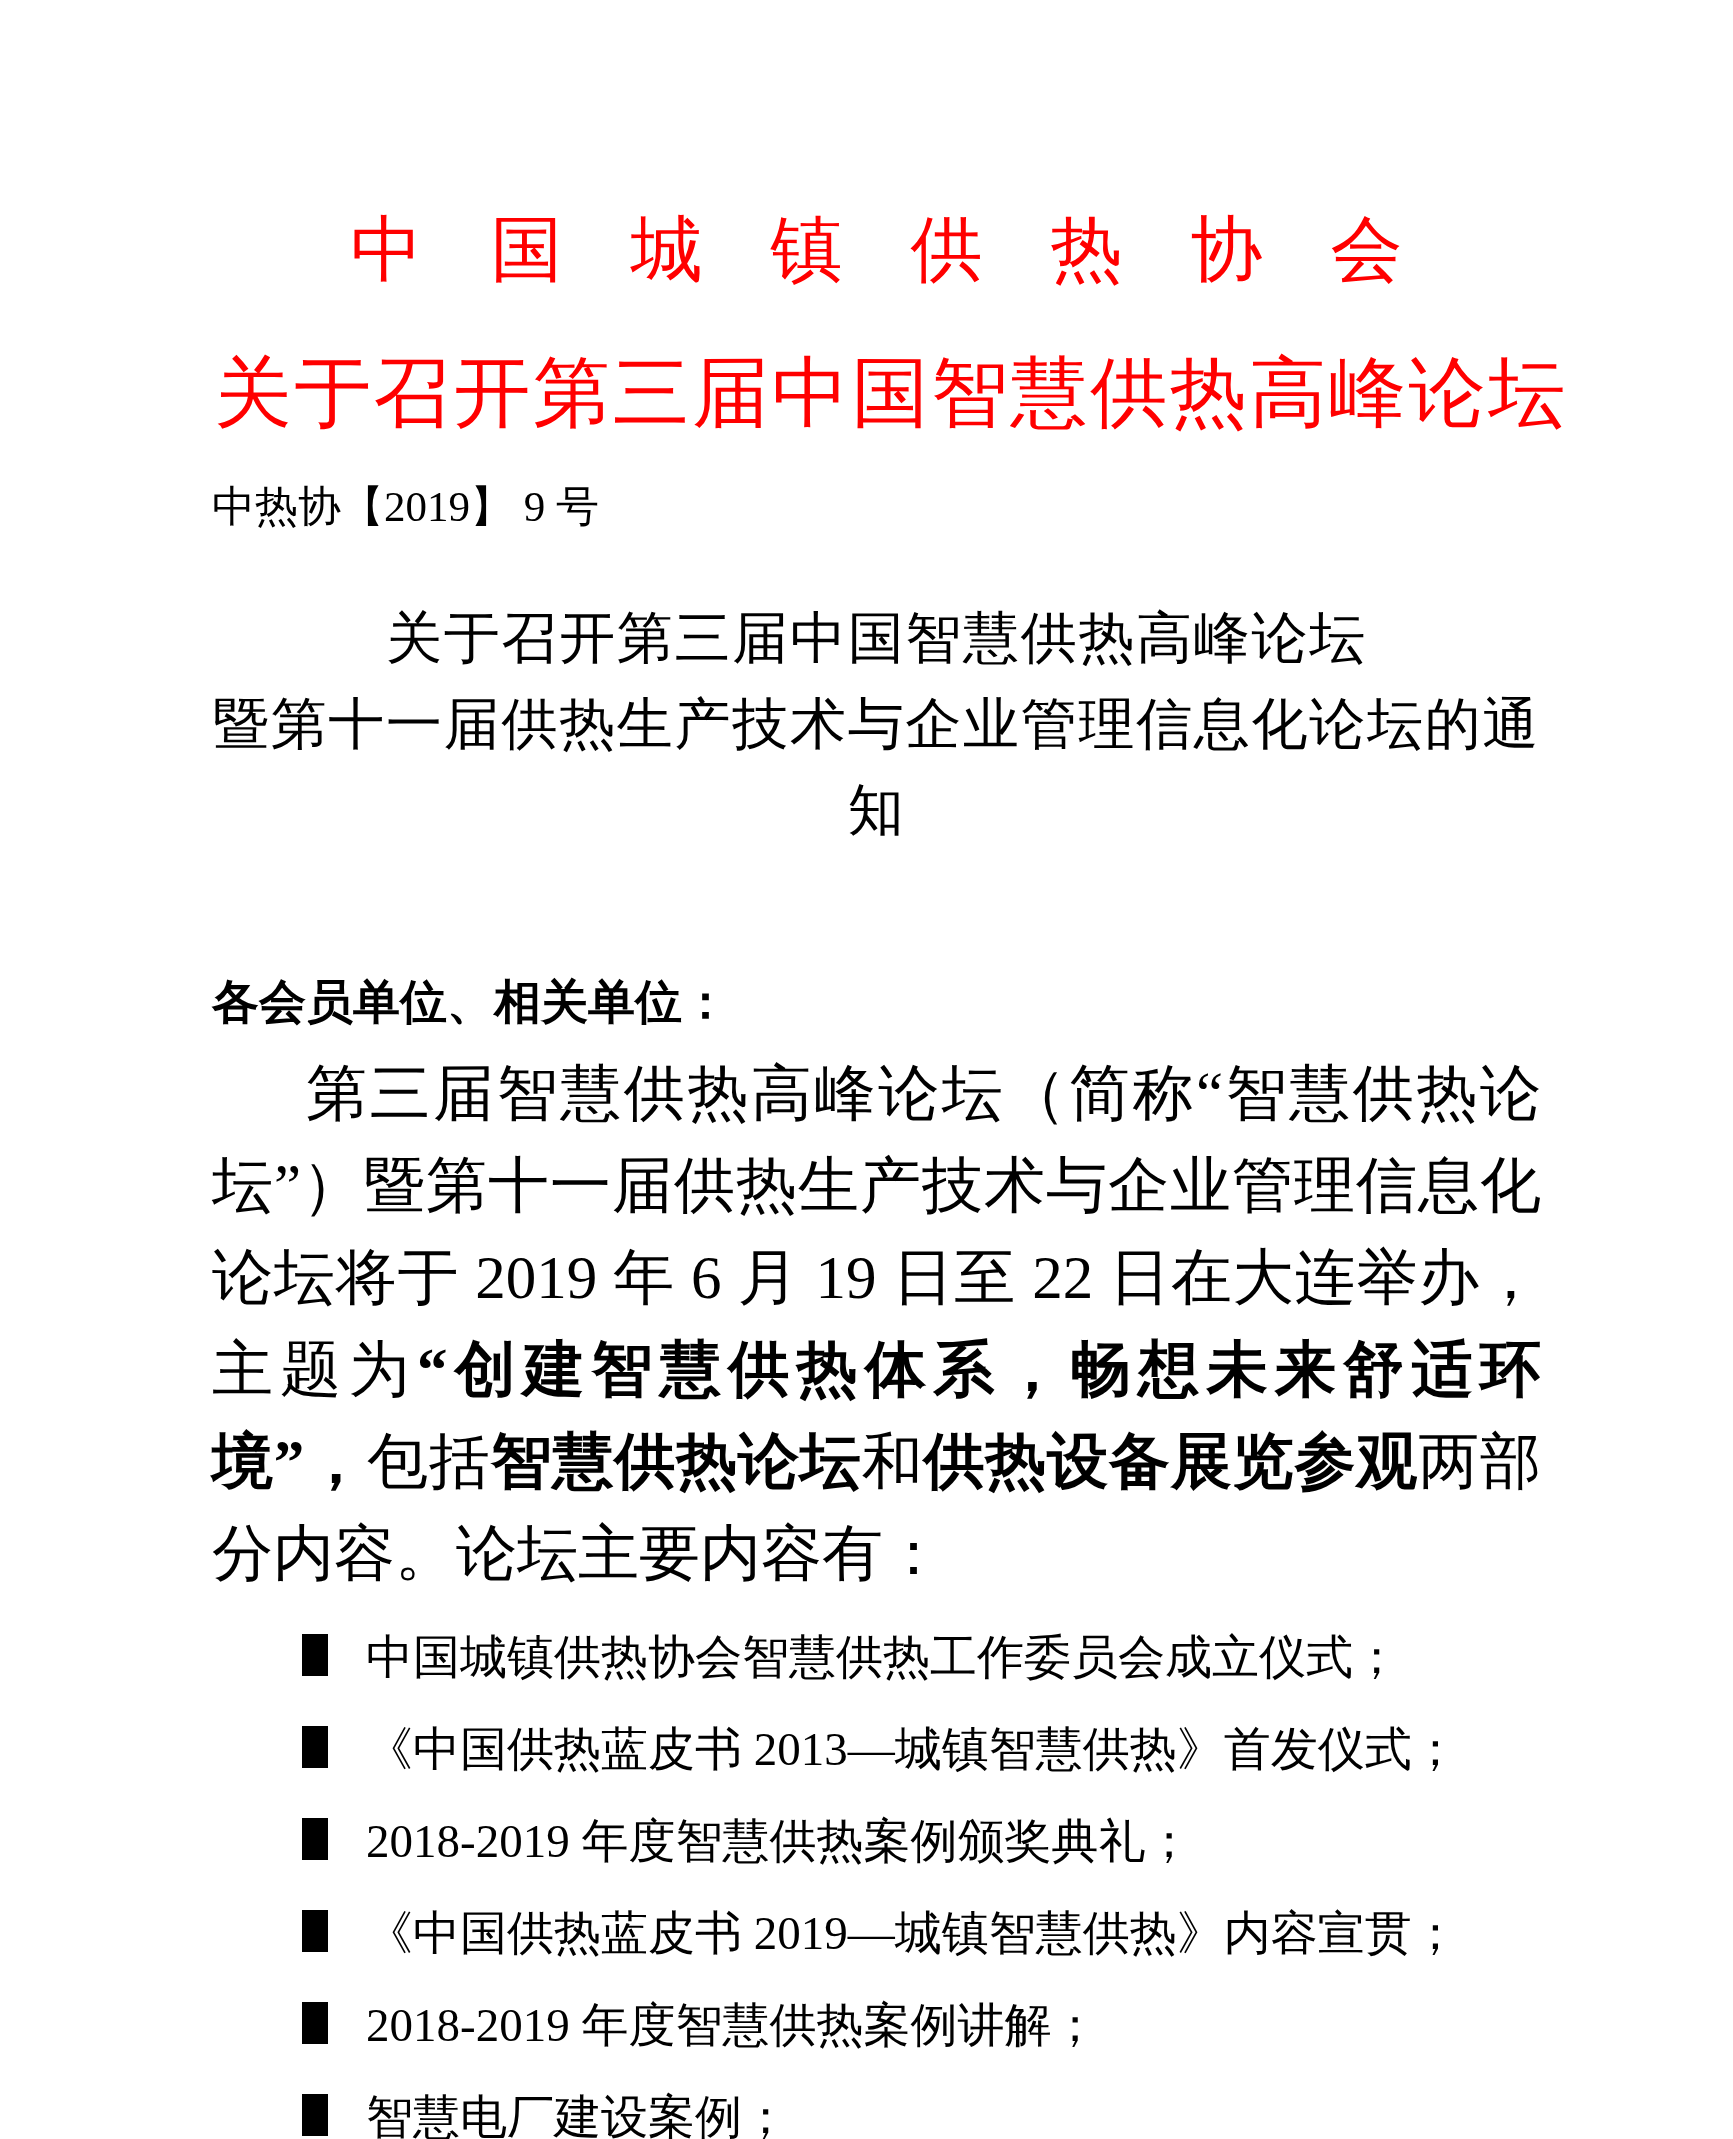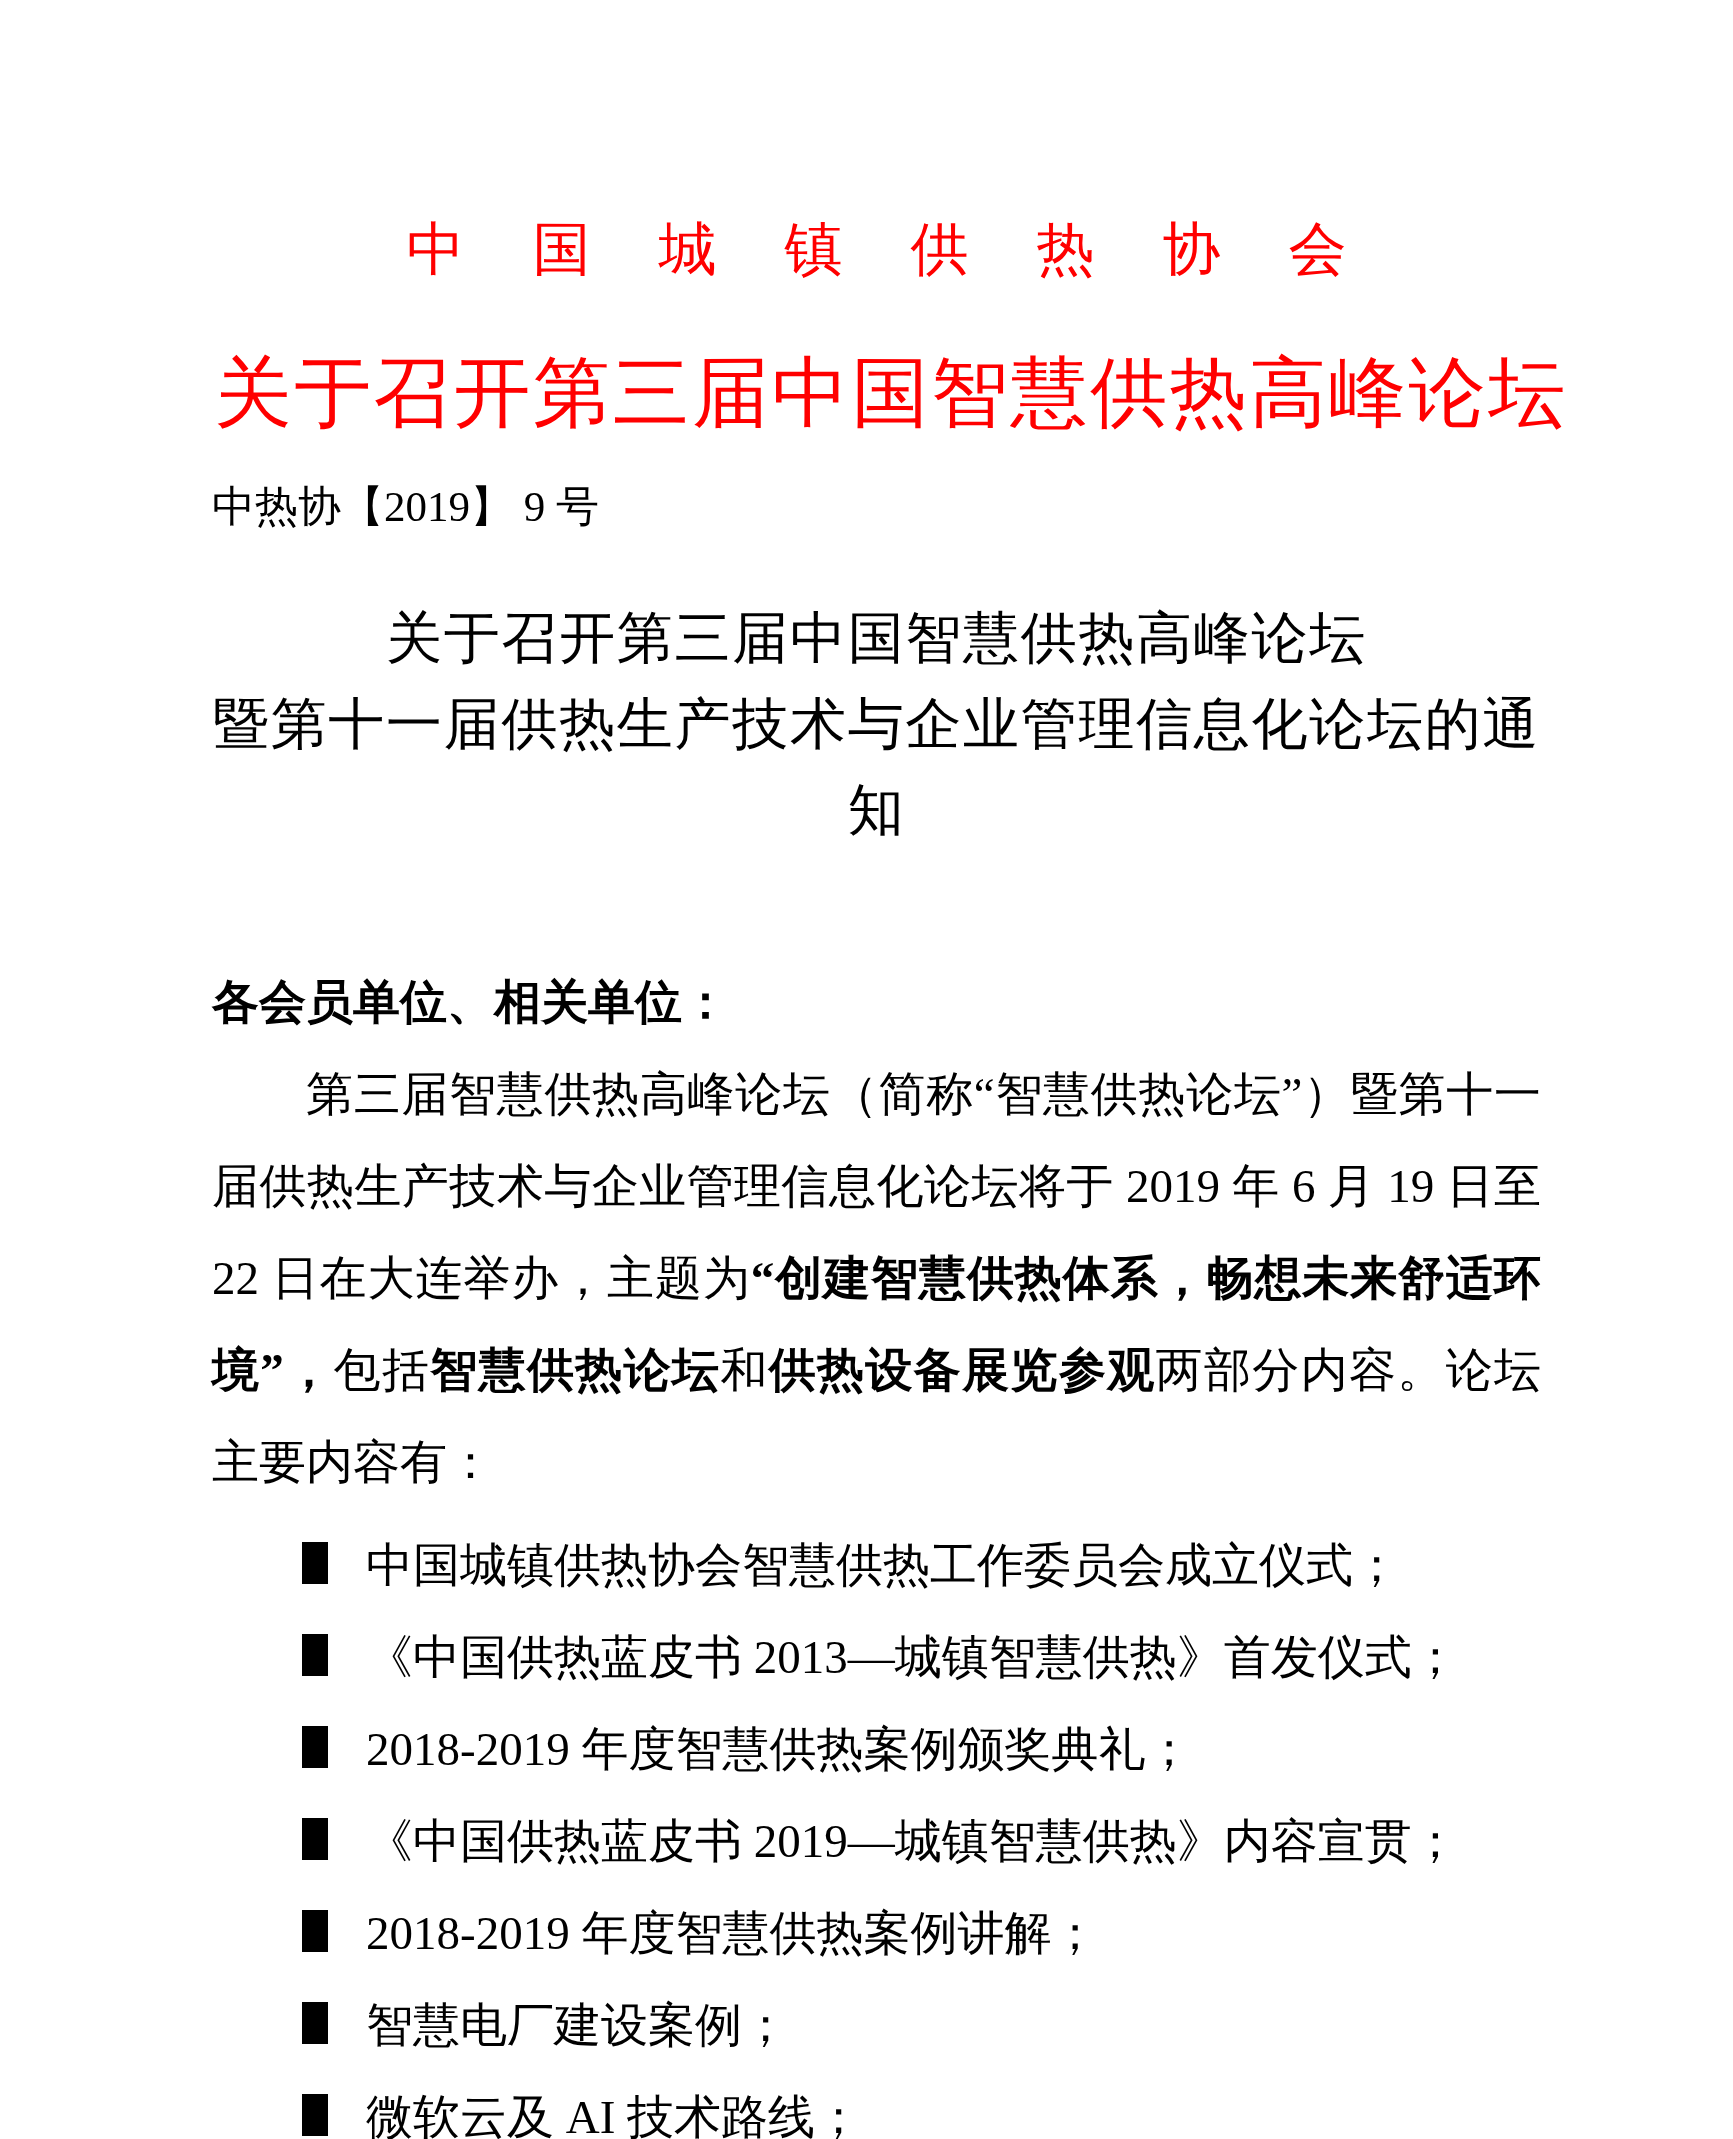--- a/index.html
+++ b/index.html
@@ -16,21 +16,21 @@
     font-family: "Liberation Serif", "DejaVu Serif", serif;
     color: #000000;
   }
   .content {
     padding-left: 212px;
     padding-right: 193px;
   }
   
   .org-line1 {
     margin-top: 188px;
-    font-size: 58px;
+    font-size: 72px;
     line-height: 124px;
     letter-spacing: 68px;
     padding-left: 68px; 
     text-align: center;
     font-weight: 500;
     white-space: nowrap;
   }
   .org-line2 {
     margin-top: 26px;
     font-size: 77px;
@@ -57,21 +57,21 @@
   .notice-title.first {
     margin-top: 56px;
   }
   .salutation {
     margin-top: 103px;
     font-size: 47px;
     line-height: 92px;
     font-weight: bold;
   }
   .body-paragraph {
-    font-size: 47px;
+    font-size: 61px;
     line-height: 92px;
     text-align: justify;
     text-indent: 94px;
     margin: 0;
   }
   .body-paragraph .bold {
     font-weight: bold;
   }
   ul.bullet-list {
     list-style: none;

